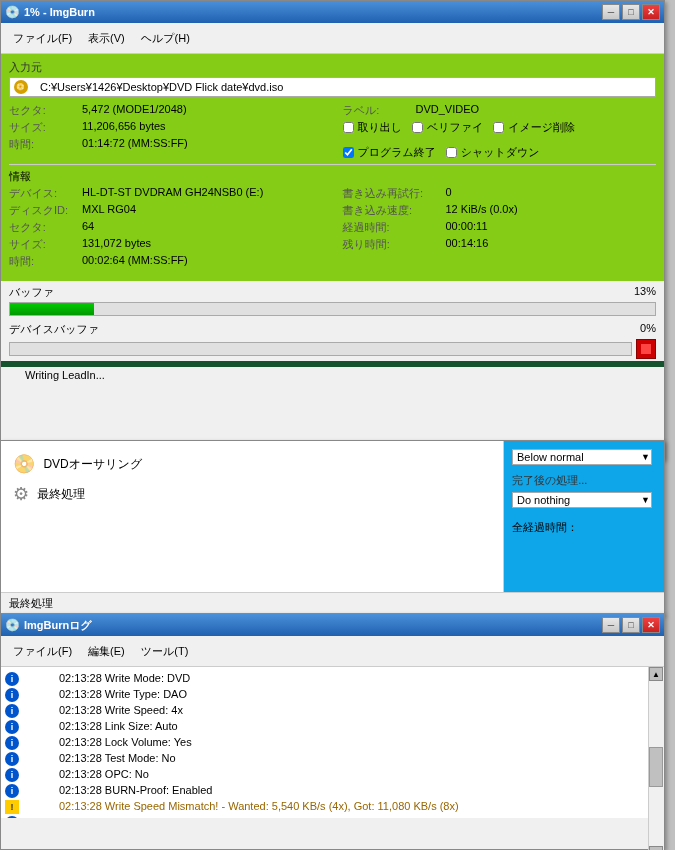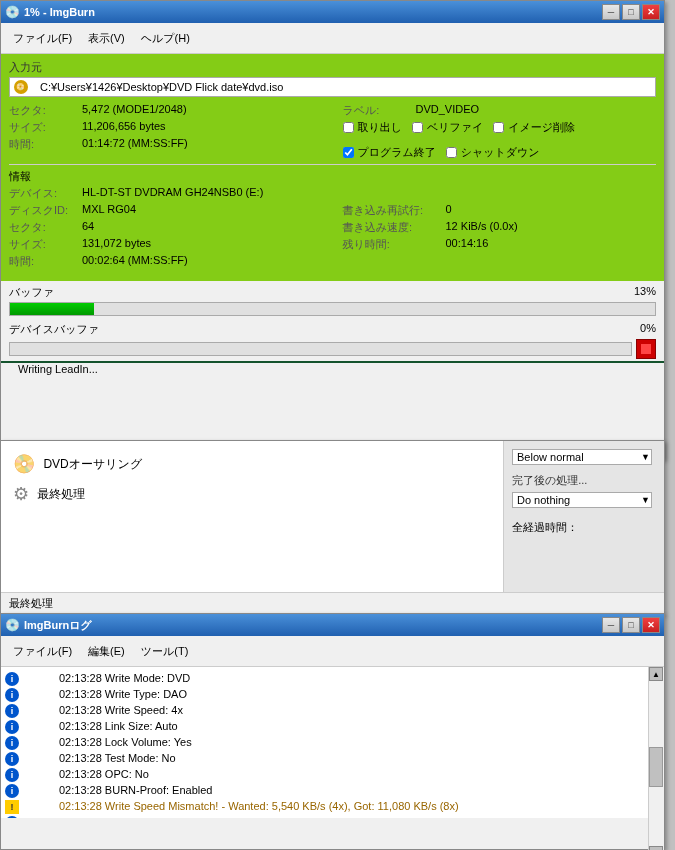--- a/index.html
+++ b/index.html
@@ -191,24 +191,24 @@
 
     .stop-btn-inner {
       width: 10px;
       height: 10px;
       background: #ff4444;
     }
 
     .status-bar {
       height: 22px;
       background: #f0f0f0;
-      border-top: 2px solid #14532d;
-      display: flex;
-      align-items: flex-start;
-      padding: 0 17px;
+      border-top: 6px solid #14532d;
+      display: flex;
+      align-items: center;
+      padding: 0 24px;
       font-size: 11px;
       color: #000;
     }
 
     
     .queue-window {
       top: 440px;
       left: 0;
       width: 665px;
       height: 175px;
@@ -233,21 +233,21 @@
       display: flex;
       align-items: center;
       gap: 8px;
       padding: 4px;
       font-size: 12px;
     }
 
     .queue-right {
       width: 160px;
       padding: 8px;
-      background: #e5e5e5;
+      background: #0ea5e9;
       font-size: 11px;
     }
 
     .completion-label {
       font-size: 11px;
       color: #333;
       margin-bottom: 4px;
     }
 
     .queue-footer {
@@ -416,21 +416,21 @@
             <input type="checkbox" style="">
             <span>シャットダウン</span>
           </div>
         </div>
       </div>
     </div>
 
     <div class="divider"></div>
 
     <div style="font-size:11px; margin-bottom:2px;">情報</div>
-    <div style="display:flex; gap:20px; margin-bottom:4px;align-items:center;">
+    <div style="display:flex; gap:20px; margin-bottom:4px;">
 
       <div style="flex:1;">
         <div class="info-row">
           <span class="info-key">デバイス:</span>
           <span class="info-val">HL-DT-ST DVDRAM GH24NSB0 (E:)</span>
         </div>
         <div class="info-row">
           <span class="info-key">ディスクID:</span>
           <span class="info-val">MXL RG04</span>
         </div>
@@ -449,20 +449,24 @@
       </div>
 
       <div style="flex:1;">
         <div class="info-row">
           <span class="info-key" style="min-width:90px;">書き込み再試行:</span>
           <span class="info-val">0</span>
         </div>
         <div class="info-row">
           <span class="info-key" style="min-width:90px;">書き込み速度:</span>
           <span class="info-val">12 KiB/s (0.0x)</span>
+        </div>
+        <div class="info-row">
+          <span class="info-key" style="min-width:90px;">経過時間:</span>
+          <span class="info-val">00:00:11</span>
         </div>
         <div class="info-row">
           <span class="info-key" style="min-width:90px;">残り時間:</span>
           <span class="info-val">00:14:16</span>
         </div>
       </div>
     </div>
   </div>
 
   <div style="padding: 4px 8px 2px 8px;">

